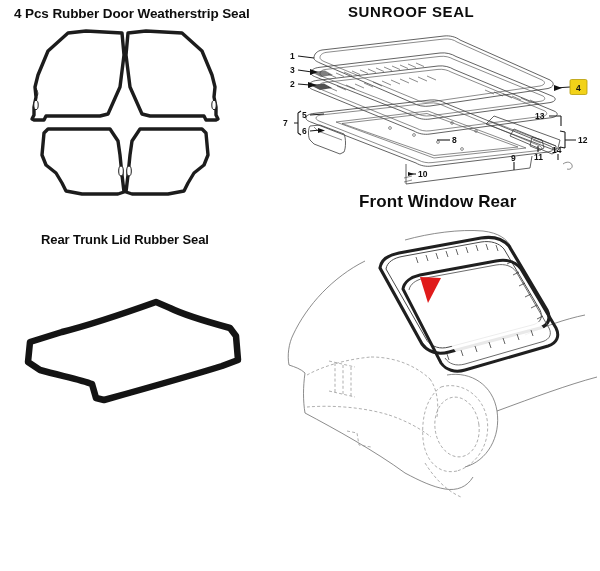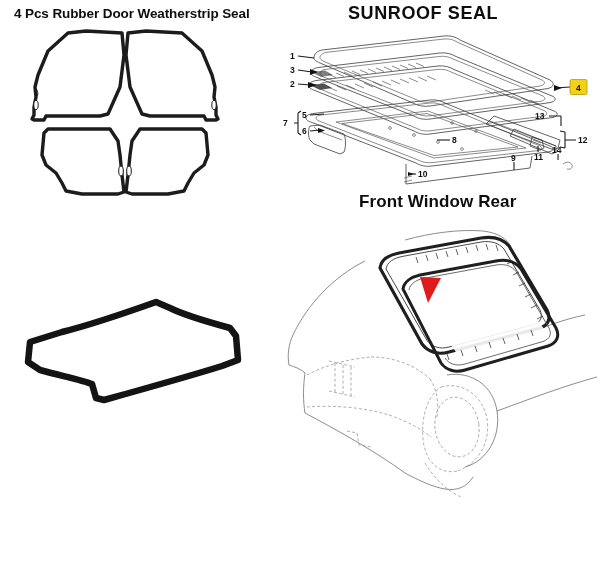--- a/index.html
+++ b/index.html
@@ -32,21 +32,21 @@
   #title-door {
     left: 14px; top: 6px;
     font-size: 13.5px;
   }
   #title-trunk {
     left: 41px; top: 232px;
     font-size: 13px;
   }
   #title-sunroof {
     left: 348px; top: 3px;
-    font-size: 18px;
+    font-size: 15px;
     letter-spacing: 0.6px;
   }
   #title-window {
     left: 359px; top: 192px;
     font-size: 17px;
     letter-spacing: 0.1px;
   }
 
   
   svg { display: block; overflow: visible; }
@@ -72,20 +72,21 @@
   .seal-dark-th { fill: none; stroke: #1c1c1c; stroke-width: 3.4; }
   .hatch { fill: none; stroke: #2a2a2a; stroke-width: 0.55; }
 </style>
 </head>
 <body>
 
 <div id="page">
 
   <div class="title" id="title-door">4 Pcs Rubber Door Weatherstrip Seal</div>
 
+  <div class="title" id="title-trunk">Rear Trunk Lid Rubber Seal</div>
 
   <div class="title" id="title-sunroof">SUNROOF SEAL</div>
 
   <div class="title" id="title-window">Front Window Rear</div>
 
   <div class="panel" style="left:0px; top:25px;">
     <svg width="280" height="175" viewBox="0 0 280 175">
 
       <g>
         <path class="seal-dark-th" stroke-linejoin="round" stroke-linecap="round" d="M 86,6 L 68,8 L 48,26 L 38,50 L 35,62 L 36,72 L 34,82 L 34,90 L 32,94

